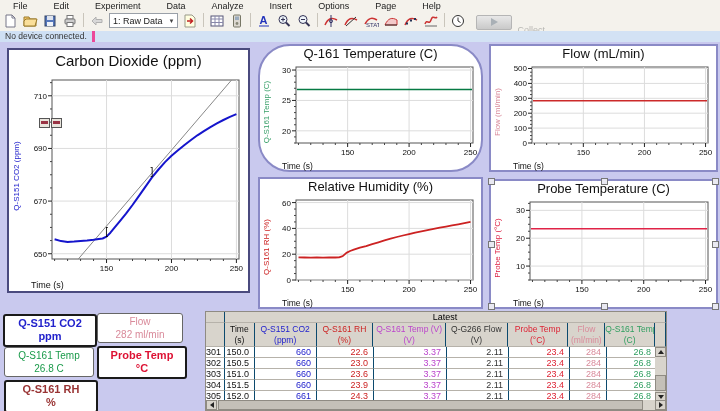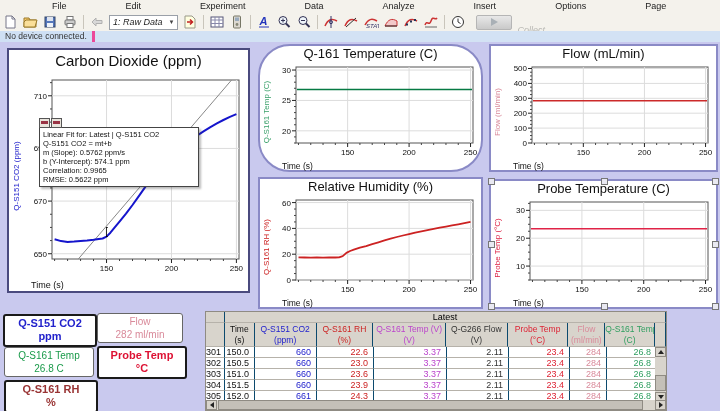--- a/index.html
+++ b/index.html
@@ -1,23 +1,23 @@
 <!DOCTYPE html>
 <html><head>
 <meta charset="utf-8">
 <style>
   html,body{margin:0;padding:0;}
   #app{position:relative;width:720px;height:411px;background:#c9c9ee;font-family:"Liberation Sans",sans-serif;overflow:hidden;}
 
   
   #menubar{position:absolute;left:0;top:0;width:720px;height:13px;background:#f4f2ec;border-bottom:1px solid #e3e0d8;display:flex;align-items:center;font-size:9px;color:#222;}
-  .menu-item{padding:0 7px;height:13px;line-height:13px;cursor:default;margin-left:45px;}
-
-  
-  #toolbar{position:absolute;left:0;top:13px;width:720px;height:18px;background:#f4f2ec;display:flex;align-items:center;border-bottom:1px solid #ddd9d0;font-style:italic;}
+  .menu-item{padding:0 13px;height:13px;line-height:13px;cursor:default;}
+
+  
+  #toolbar{position:absolute;left:0;top:13px;width:720px;height:18px;background:#f4f2ec;display:flex;border-bottom:1px solid #ddd9d0;}
   .tbi{width:18px;height:16px;display:flex;align-items:center;justify-content:center;margin:0 1px;}
   .sep{width:1px;height:14px;background:#c9c5bb;margin:0 3px;}
   #dataset{display:flex;align-items:center;background:#fff;border:1px solid #9aa0a8;height:13px;font-size:9px;padding:0 3px;margin:0 2px;color:#222;}
   #dataset .dd{font-size:6px;color:#444;margin-left:6px;}
   #collect{display:flex;align-items:center;margin-left:8px;}
   #collect .btn{width:34px;height:13px;background:linear-gradient(#e8e8e8,#c9c9c9);border:1px solid #b5b5b5;border-radius:2px;display:flex;align-items:center;justify-content:center;}
   #collect .play{width:0;height:0;border-left:7px solid #a9b0b6;border-top:4.5px solid transparent;border-bottom:4.5px solid transparent;}
   #collect .lbl{color:#b8b8b4;font-size:9px;margin-left:5px;margin-top:16px;}
 
   
@@ -290,28 +290,20 @@
             <text x="129.99305555555554" y="103.39705882352942" text-anchor="middle" font-size="10" fill="#000" font-family="Liberation Sans,sans-serif">]</text>
           </svg></div>
       <div id="fitbox-tabs">
           <span class="mini">
             <i></i>
           </span>
           <span class="mini">
             <i></i>
           </span>
         </div>
-      <div id="fitbox">
-        <div>Linear Fit for: Latest | Q-S151 CO2</div>
-        <div>Q-S151 CO2 = mt+b</div>
-        <div>m (Slope): 0.5762 ppm/s</div>
-        <div>b (Y-Intercept): 574.1 ppm</div>
-        <div>Correlation: 0.9965</div>
-        <div>RMSE: 0.5622 ppm</div>
-      </div>
     </div>
     <div class="xlab">Time (s)</div>
   </div>
 
   <div id="chart-temp" class="chart small">
     <div class="chart-title">Q-161 Temperature (C)</div>
     <div class="chart-mid">
       <div class="ylab">
           <span id="yl-1" style="color: rgb(58, 160, 106);">Q-S161 Temp (C)</span>
         </div>

